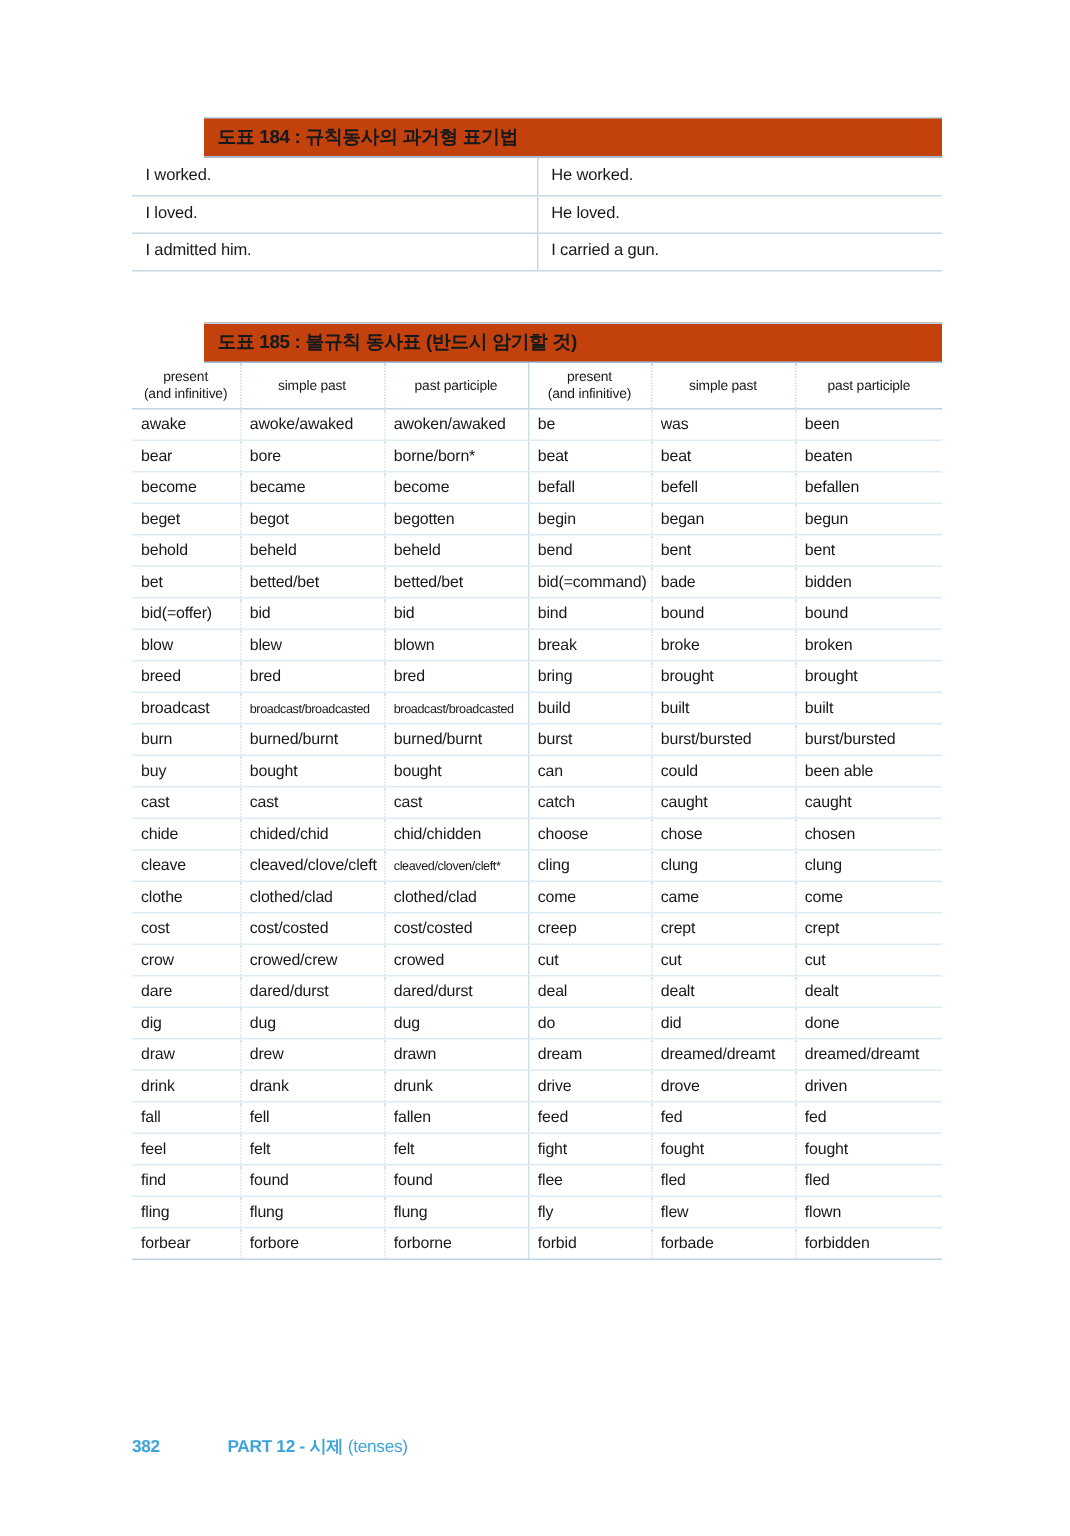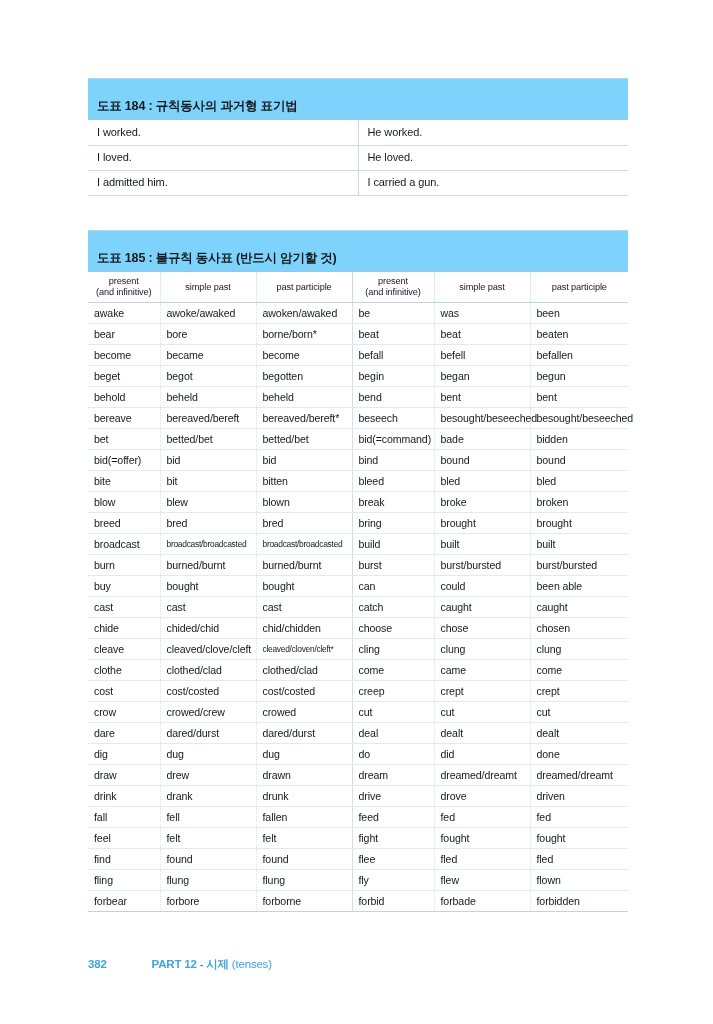--- a/index.html
+++ b/index.html
@@ -29,29 +29,30 @@
     position: absolute;
     left: 88px;
     top: 78px;
     width: 540px;
   }
 
   
   .figure-block { width: 540px; }
 
   .fig-caption {
-    background: #7dd3fc;
+    background: #c2410c;
     border-top: 1px solid #b8d8ea;
     border-bottom: 1px solid #9bc4dd;
     font-size: 12.5px;
     font-weight: bold;
     color: #16191c;
-    padding: 20px 9px 6px 9px;
+    padding: 5px 9px 6px 9px;
     letter-spacing: -0.2px;
     line-height: 1.15;
+    margin-left: 48px;
   }
 
   table.simple-table {
     width: 540px;
     border-collapse: collapse;
     table-layout: fixed;
   }
   table.simple-table td {
     border-bottom: 1px solid #c9d9e4;
     font-size: 11px;
@@ -229,52 +230,36 @@
             </tr>
             <tr>
               <td>behold</td>
               <td>beheld</td>
               <td class="mid-div">beheld</td>
               <td>bend</td>
               <td>bent</td>
               <td>bent</td>
             </tr>
             <tr>
-              <td>bereave</td>
-              <td>bereaved/bereft</td>
-              <td class="mid-div">bereaved/bereft*</td>
-              <td>beseech</td>
-              <td>besought/beseeched</td>
-              <td>besought/beseeched</td>
-            </tr>
-            <tr>
               <td>bet</td>
               <td>betted/bet</td>
               <td class="mid-div">betted/bet</td>
               <td>bid(=command)</td>
               <td>bade</td>
               <td>bidden</td>
             </tr>
             <tr>
               <td>bid(=offer)</td>
               <td>bid</td>
               <td class="mid-div">bid</td>
               <td>bind</td>
               <td>bound</td>
               <td>bound</td>
             </tr>
             <tr>
-              <td>bite</td>
-              <td>bit</td>
-              <td class="mid-div">bitten</td>
-              <td>bleed</td>
-              <td>bled</td>
-              <td>bled</td>
-            </tr>
-            <tr>
               <td>blow</td>
               <td>blew</td>
               <td class="mid-div">blown</td>
               <td>break</td>
               <td>broke</td>
               <td>broken</td>
             </tr>
             <tr>
               <td>breed</td>
               <td>bred</td>

